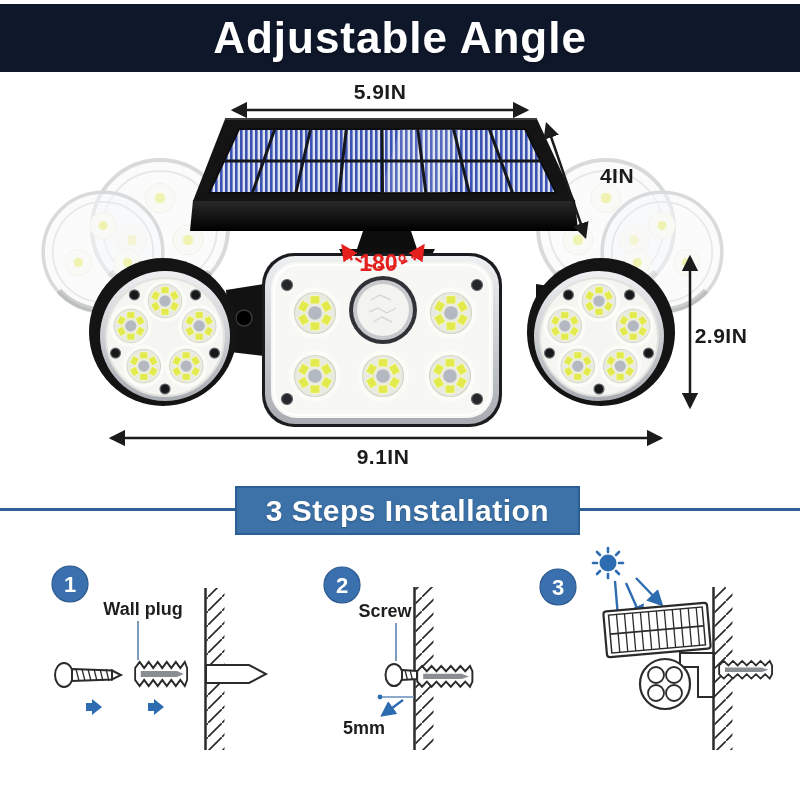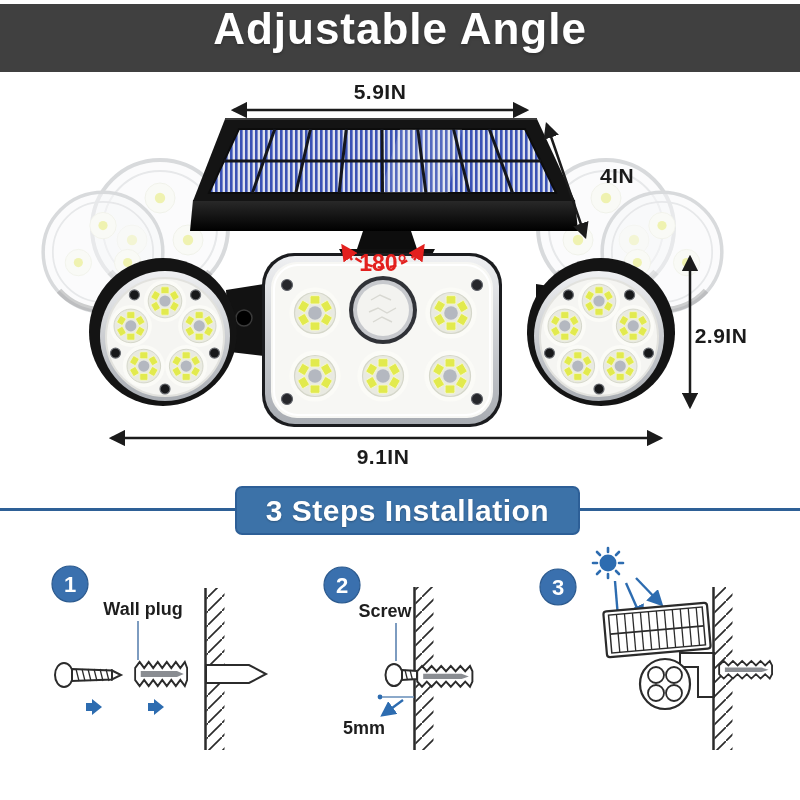--- a/index.html
+++ b/index.html
@@ -1,24 +1,24 @@
 <!DOCTYPE html>
 <html><head>
 <meta charset="utf-8">
 <style>
   html,body{margin:0;padding:0;background:#fff;}
   .stage{position:relative;width:800px;height:800px;background:#ffffff;overflow:hidden;
          font-family:"Liberation Sans",sans-serif;}
-  .top-banner{position:absolute;left:0;top:4px;width:800px;height:68px;background:#404040;
-              display:flex;justify-content:center;}
+  .top-banner{position:absolute;left:0;top:4px;width:800px;height:68px;background:#0f172a;
+              display:flex;align-items:center;justify-content:center;}
   .top-banner span{color:#ffffff;font-size:44px;font-weight:bold;letter-spacing:1px;
                    text-shadow:0 2px 3px rgba(0,0,0,.22);}
   .mid-line{position:absolute;left:0;top:508px;width:800px;height:3px;background:#2e6096;}
   .mid-banner{position:absolute;left:235px;top:486px;width:345px;height:49px;background:#3c72a8;
-              border:2px solid #2d5f97;border-radius:7px;box-sizing:border-box;
+              border:2px solid #2d5f97;border-radius:0;box-sizing:border-box;
               display:flex;align-items:center;justify-content:center;}
   .mid-banner span{color:#ffffff;font-size:30px;font-weight:bold;letter-spacing:.5px;
                    text-shadow:0 1px 2px rgba(0,0,0,.25);}
   svg{position:absolute;display:block;}
   #product-svg{left:0;top:0;}
   #step1-svg{left:40px;top:555px;}
   #step2-svg{left:310px;top:555px;}
   #step3-svg{left:530px;top:545px;}
   .dim{font:bold 21px "Liberation Sans",sans-serif;fill:#1b1b1b;letter-spacing:.5px;}
   .rot{font:bold 23px "Liberation Sans",sans-serif;fill:#e3201e;}

